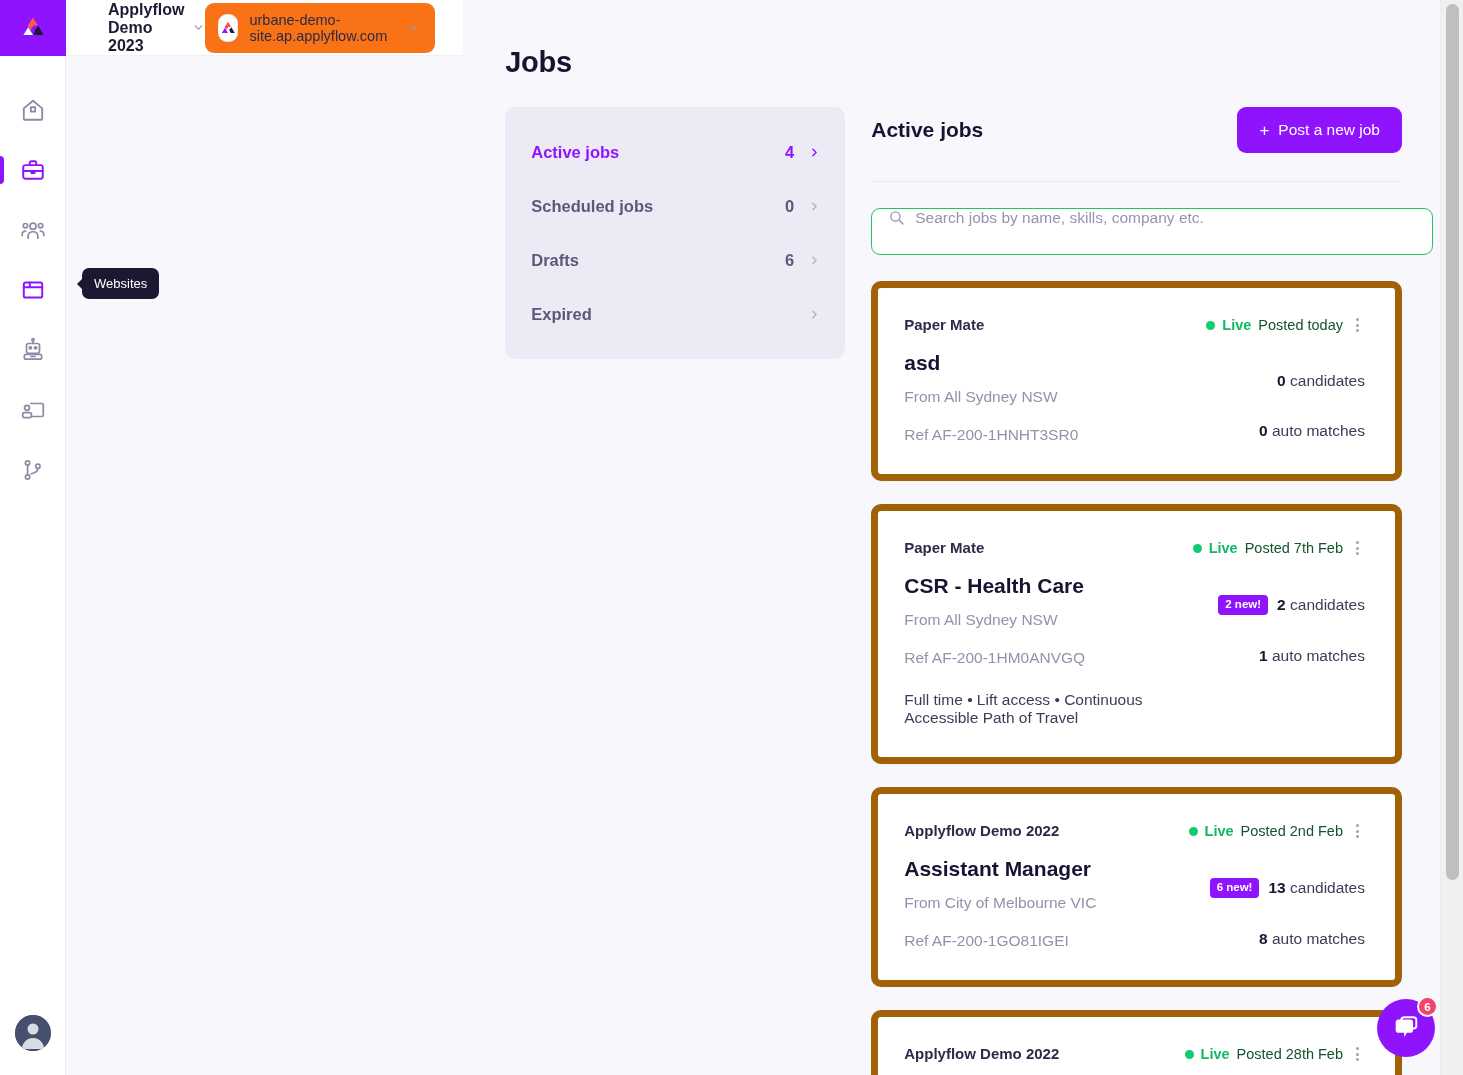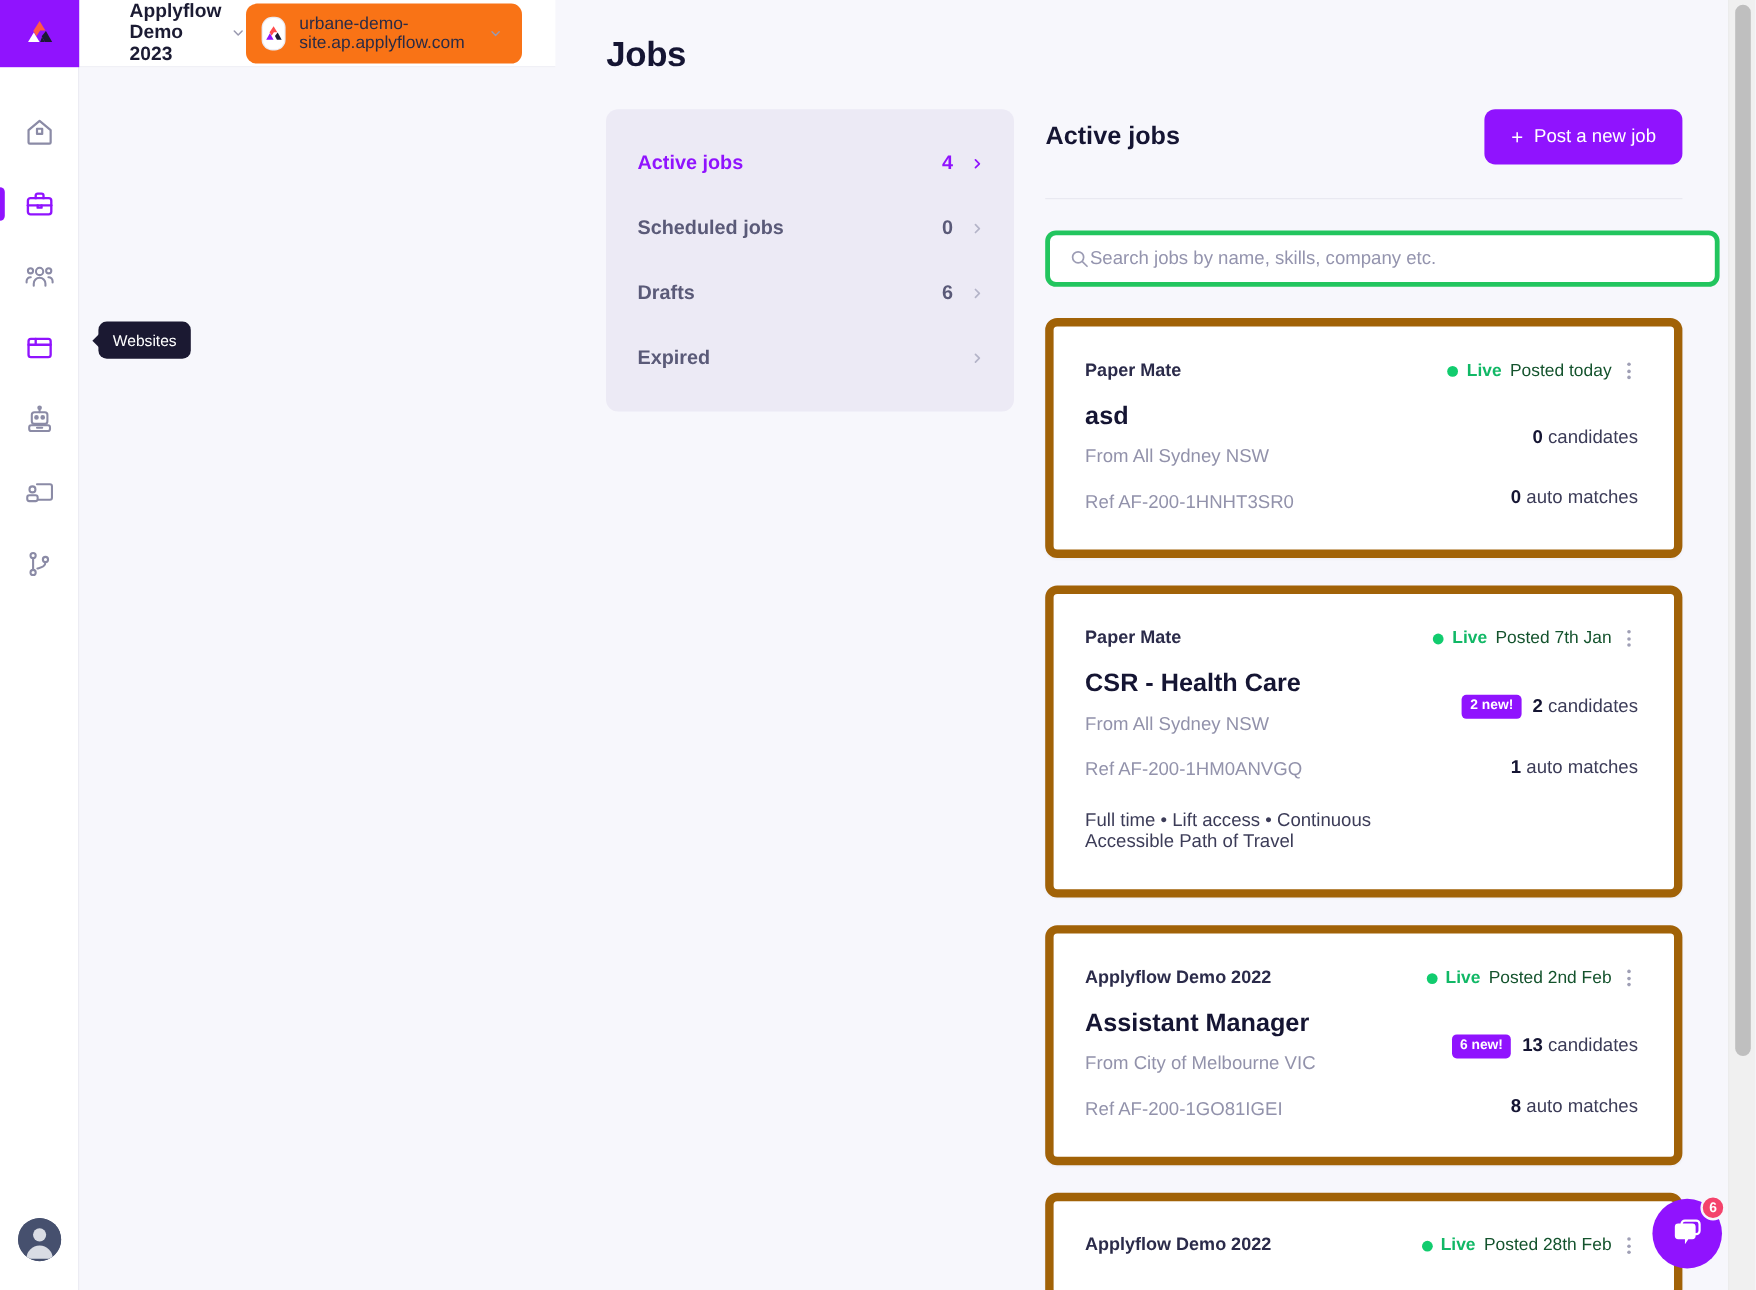--- a/index.html
+++ b/index.html
@@ -93,21 +93,21 @@
   }
   .site-chip-text { font-size: 14.5px; color: #2b2b45; }
 
   
   .scroller {
     flex: 1 1 auto; overflow: hidden; position: relative;
     background: #f7f7fc;
     padding-right: 23px;
   }
   .page { padding: 30px 38px 0 42px; }
-  .page-title { font-size: 29px; font-weight: 700; color: #151533; letter-spacing: -0.3px; }
+  .page-title { font-size: 29px; font-weight: 700; color: #151533; letter-spacing: -0.3px; margin-top: 16px; }
 
   .columns { display: flex; gap: 26px; margin-top: 28px; align-items: flex-start; }
 
   
   .navcard {
     width: 340px; flex: 0 0 340px;
     background: #eceaf5; border-radius: 10px;
     padding: 18px 24px 18px 26px;
   }
   .navrow {
@@ -136,22 +136,22 @@
     font-size: 15.5px; font-weight: 400;
     padding: 14px 22px;
     display: inline-flex; align-items: center; gap: 9px;
     cursor: pointer;
   }
   .btn-primary .plus { font-size: 17px; line-height: 1; }
 
   .searchbox {
     margin-top: 26px;
     width: 562px; height: 47px;
-    background: #fff; border: 4px solid #22c55e; border-radius: 9px;
-    display: flex; align-items: center; gap: 0;
+    background: #fff; border: 1px solid #22c55e; border-radius: 9px;
+    display: flex; align-items: flex-start; gap: 10px;
     padding: 0 16px;
   }
   .searchbox svg { flex: 0 0 17px; color: #9c9cb4; }
   .searchbox input {
     border: none; outline: none; flex: 1 1 auto;
     font-family: "Liberation Sans", sans-serif;
     font-size: 15.5px; color: #3a3a55; background: transparent;
   }
   .searchbox input::placeholder { color: #9494ae; }
 
@@ -442,21 +442,21 @@
                   </div>
                 </div>
               </div>
 
               <div class="card">
                 <div class="card-top">
                   <span class="card-company">Paper Mate</span>
                   <span class="card-status">
                     <span class="dot"></span>
                     <span class="live">Live</span>
-                    <span class="posted">Posted 7th Jan</span>
+                    <span class="posted">Posted 7th Feb</span>
                     <span class="kebab">
                         <i></i>
                         <i></i>
                         <i></i>
                       </span>
                   </span>
                 </div>
                 <div class="card-body">
                   <div class="card-left">
                     <div class="card-title">CSR - Health Care</div>

